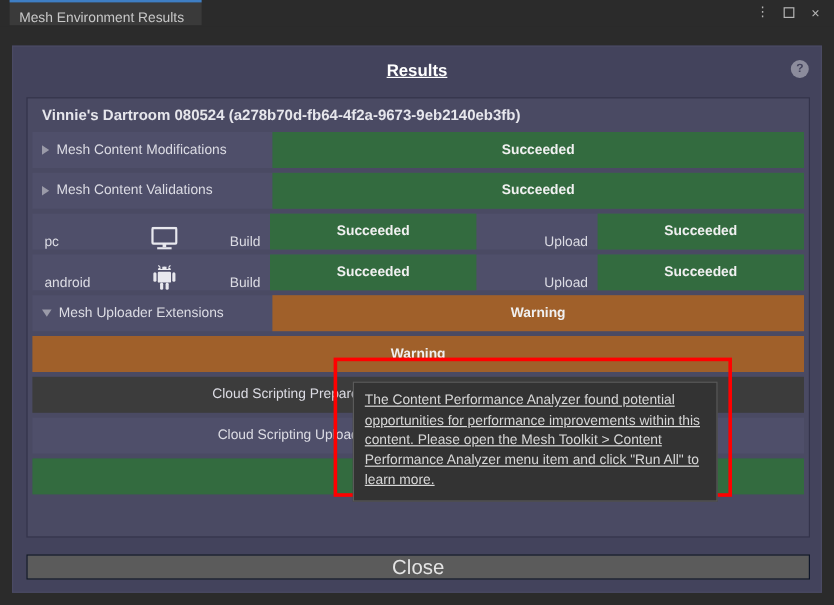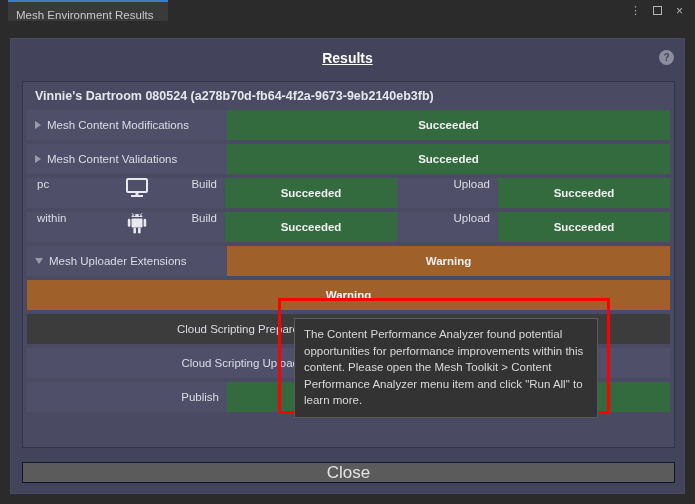--- a/index.html
+++ b/index.html
@@ -85,21 +85,21 @@
     font-size: 12.5px; font-weight: bold; color: #e6e6ec;
   }
 
   
   .rows { padding: 0 4px; }
 
   .row {
     position: relative;
     height: 30px;
     margin-bottom: 4px;
-    display: flex; align-items: flex-start;
+    display: flex; align-items: flex-end;
   }
   .row.alt-dark { background: #3c3c3c; }
   .row.alt-light { background: #4f4f6a; }
 
   .label-cell {
     width: 200px;
     display: flex; align-items: center;
     padding-left: 8px;
     font-size: 11.5px; color: #dcdce4;
     height: 100%;
@@ -168,20 +168,21 @@
     position: absolute;
     left: 294px; top: 318px;
     width: 304px;
     background: #333333;
     border: 1px solid #5a5a5a;
     padding: 7px 9px 8px 9px;
     font-size: 11.5px;
     line-height: 16.5px;
     color: #d8d8d8;
     z-index: 45;
+    text-decoration: underline;
   }
 
   
   .footer {
     position: absolute;
     left: 11px; bottom: 10px;
     width: 653px;
   }
   .close-button {
     width: 100%; height: 21px;
@@ -247,21 +248,21 @@
           </svg>
         </span>
         <span class="stage-label">Build</span>
         <span class="plat-status succeeded" style="background:#336b3f">Succeeded</span>
         <span class="plat-spacer"></span>
         <span class="stage-label">Upload</span>
         <span class="plat-status succeeded" style="background:#336b3f">Succeeded</span>
       </div>
 
       <div class="row alt-light">
-        <span class="plat-name">within</span>
+        <span class="plat-name">android</span>
         <span class="plat-icon">
           <svg width="20" height="22" viewBox="0 0 20 22">
             <path d="M5 3.5 Q10 0.5 15 3.5 L15.5 5 L4.5 5 Z" fill="#e8e8ee"></path>
             <circle cx="7.5" cy="3.3" r="0.9" fill="#4a4a63"></circle>
             <circle cx="12.5" cy="3.3" r="0.9" fill="#4a4a63"></circle>
             <line x1="5" y1="1.2" x2="6.4" y2="2.9" stroke="#e8e8ee" stroke-width="1"></line>
             <line x1="15" y1="1.2" x2="13.6" y2="2.9" stroke="#e8e8ee" stroke-width="1"></line>
             <rect x="4.5" y="6.5" width="11" height="9" rx="1" fill="#e8e8ee"></rect>
             <rect x="0.8" y="6.8" width="2.6" height="8" rx="1.3" fill="#e8e8ee"></rect>
             <rect x="16.6" y="6.8" width="2.6" height="8" rx="1.3" fill="#e8e8ee"></rect>
@@ -296,23 +297,20 @@
       </div>
 
       <div class="row subrow alt-light">
         <div class="label-cell right">
           <span>Cloud Scripting Upload</span>
         </div>
         <div class="status blank"></div>
       </div>
 
       <div class="row alt-light">
-        <div class="label-cell right">
-          <span>Publish</span>
-        </div>
         <div class="status succeeded">Succeeded</div>
       </div>
 
     </div>
   </div>
 
   <div class="footer">
     <div class="close-button">Close</div>
   </div>
 

